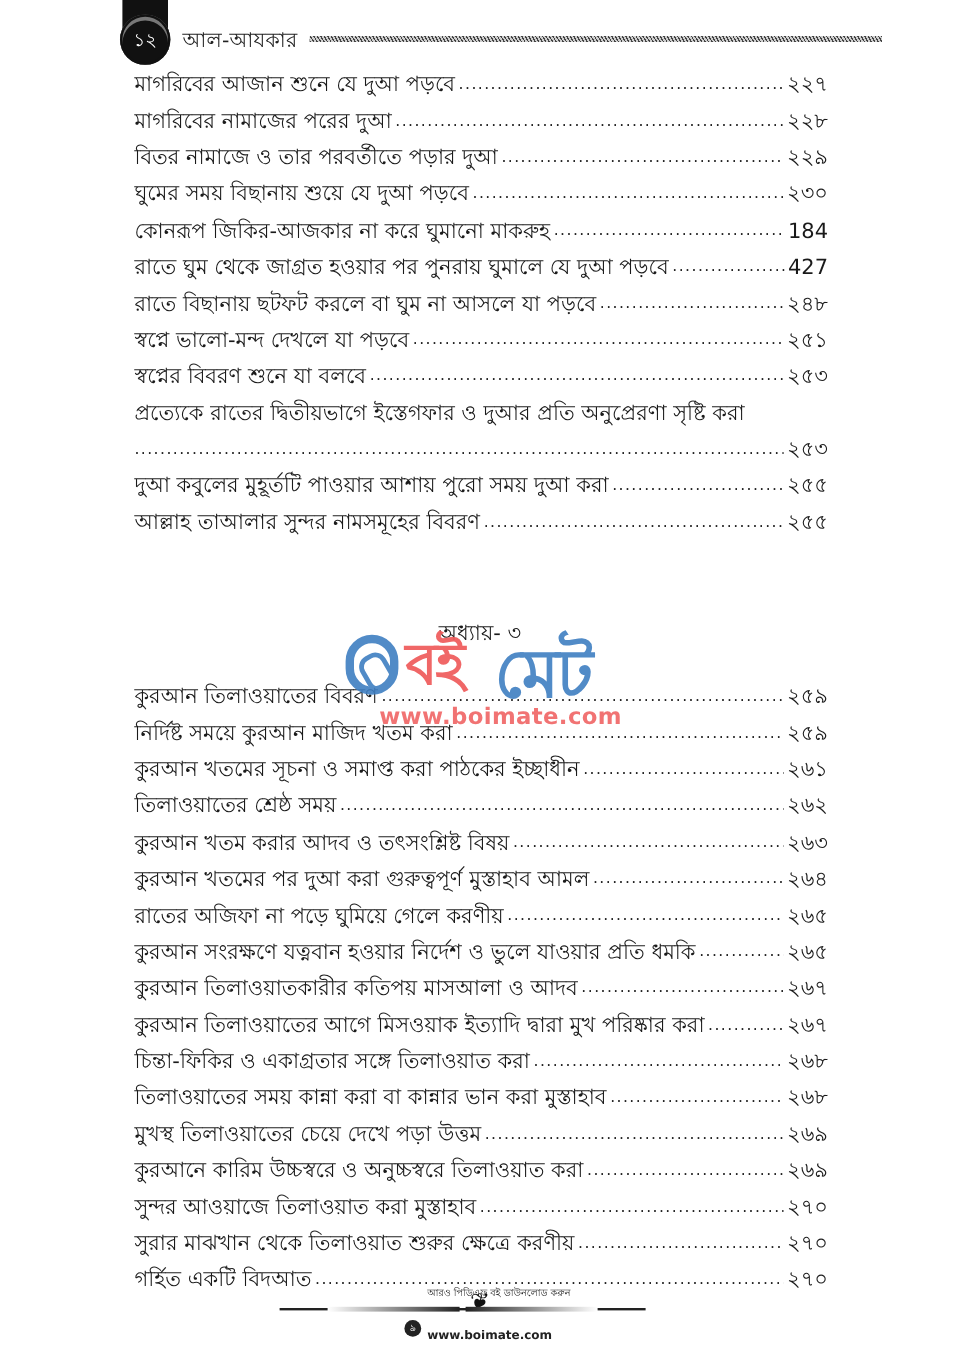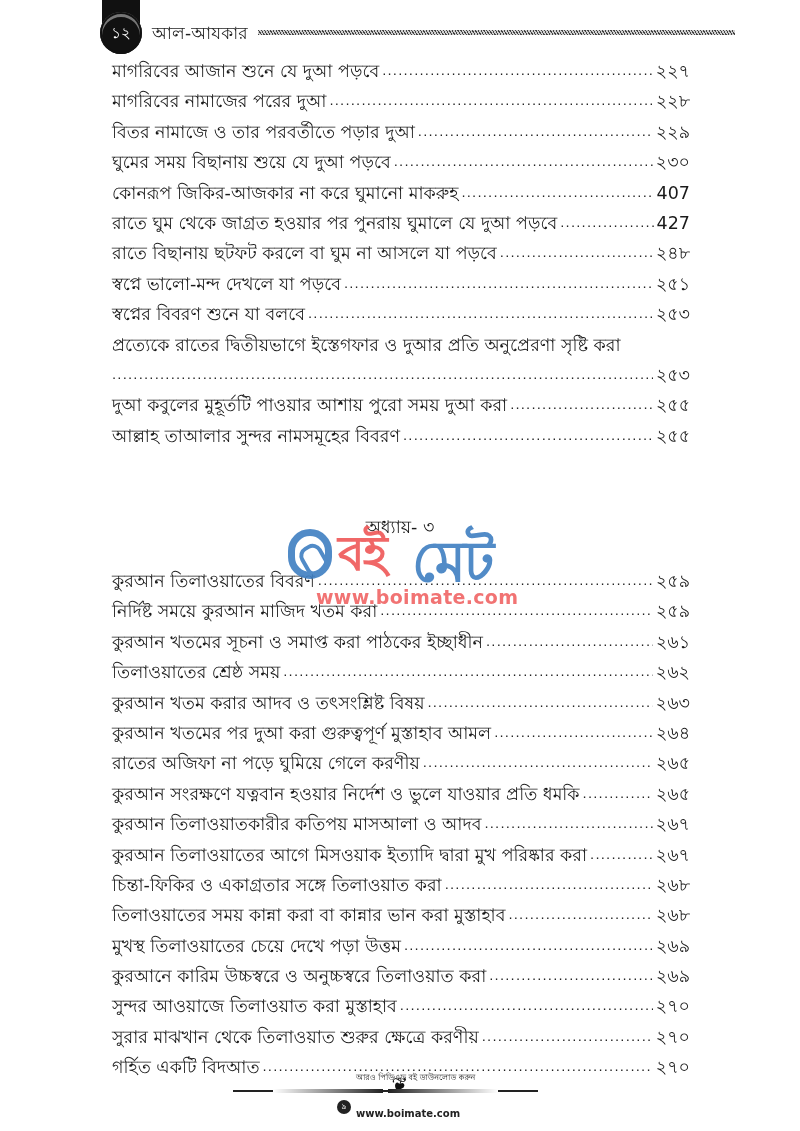--- a/index.html
+++ b/index.html
@@ -24,21 +24,21 @@
     position: absolute; left: 52px; top: 20px; font-size: 17px; color: #222; letter-spacing: 0.2px;
   }
   .header-rule {
     position: absolute; left: 158px; right: 0; top: 30px; height: 5px;
     background: repeating-linear-gradient(60deg, #444 0 1px, #cfcfcf 1px 2.5px);
   }
 
   
   .toc { position: absolute; left: 112px; width: 578px; }
   .row {
-    display: flex; align-items: flex-start; height: 30.4px; font-size: 17.5px; line-height: 30px;
+    display: flex; align-items: center; height: 30.4px; font-size: 17.5px; line-height: 30px;
     white-space: nowrap;
   }
   .row .t { flex: 0 0 auto; }
   .row .dots {
     flex: 1 1 auto; overflow: hidden; margin: 0 3px; color: #222; font-size: 13px; letter-spacing: 1.2px;
     white-space: nowrap;
   }
   .row .dots::before {
     content: "........................................................................................................................................................................";
   }
@@ -124,21 +124,21 @@
         <span class="p">২২৯</span>
       </div>
     <div class="row">
         <span class="t">ঘুমের সময় বিছানায় শুয়ে যে দুআ পড়বে</span>
         <span class="dots"></span>
         <span class="p">২৩০</span>
       </div>
     <div class="row">
         <span class="t">কোনরূপ জিকির-আজকার না করে ঘুমানো মাকরুহ</span>
         <span class="dots"></span>
-        <span class="p">407</span>
+        <span class="p">184</span>
       </div>
     <div class="row">
         <span class="t">রাতে ঘুম থেকে জাগ্রত হওয়ার পর পুনরায় ঘুমালে যে দুআ পড়বে</span>
         <span class="dots"></span>
         <span class="p">427</span>
       </div>
     <div class="row">
         <span class="t">রাতে বিছানায় ছটফট করলে বা ঘুম না আসলে যা পড়বে</span>
         <span class="dots"></span>
         <span class="p">২৪৮</span>

